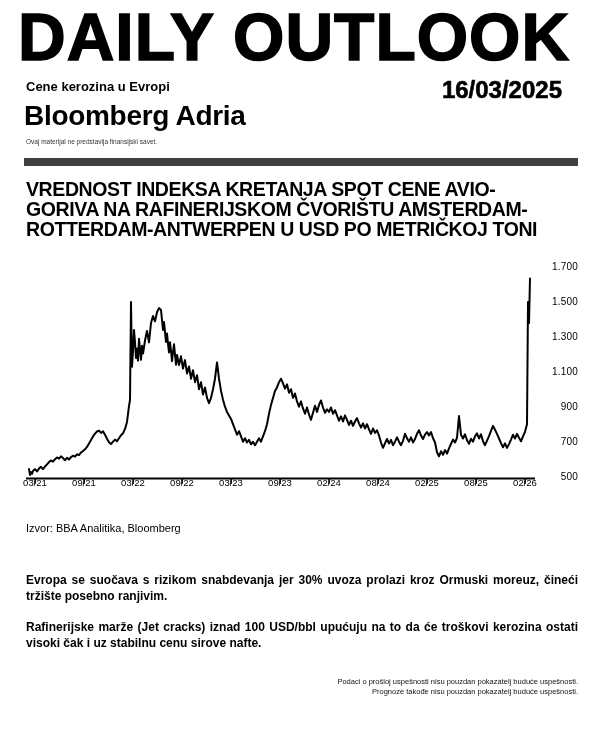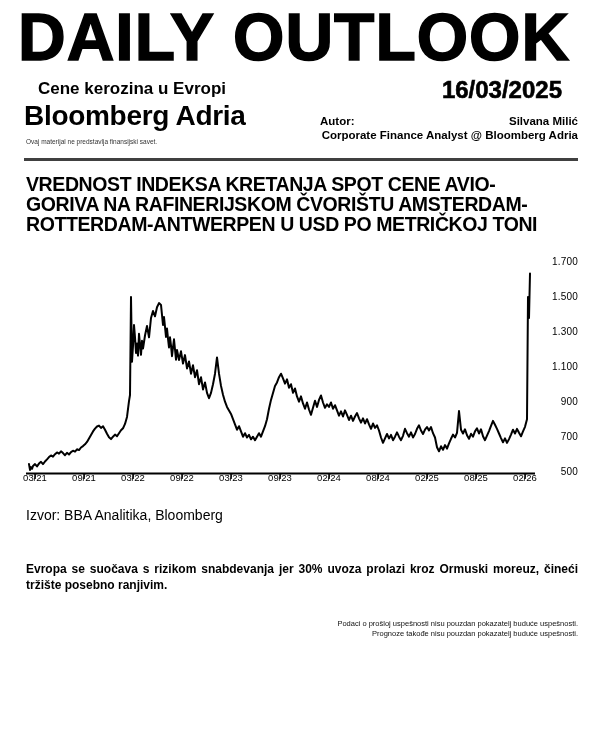--- a/index.html
+++ b/index.html
@@ -2,59 +2,52 @@
 <html><head>
 <meta charset="utf-8">
 <style>
   html,body{margin:0;padding:0;}
   body{
     width:600px;height:750px;overflow:hidden;
     background:#ffffff;color:#000;
     font-family:"Liberation Sans", sans-serif;
     -webkit-font-smoothing:antialiased;
   }
-  .header{position:relative;height:158px;margin:0 22px 12px 24px;border-bottom:3px solid #404040;}
+  .header{position:relative;height:158px;margin:0 22px 12px 24px;border-bottom:8px solid #404040;}
   .masthead{
     position:absolute;top:4px;left:-6px;
     font-size:66px;font-weight:bold;line-height:1;letter-spacing:1px;
     -webkit-text-stroke:1.5px #000;white-space:nowrap;
   }
-  .subtitle{position:absolute;top:79px;left:14px;font-size:17px;font-weight:bold;}
+  .subtitle{position:absolute;top:79px;left:2px;font-size:13px;font-weight:bold;}
   .issue-date{position:absolute;top:76px;right:16px;font-size:24px;font-weight:bold;-webkit-text-stroke:0.6px #000;}
   .brand{position:absolute;top:100px;left:0;font-size:28px;font-weight:bold;letter-spacing:-0.3px;}
   .brand-disc{position:absolute;top:138px;left:2px;font-size:6.5px;color:#333;}
   .author{position:absolute;top:114px;right:0;width:258px;font-size:11.5px;font-weight:bold;line-height:1.25;}
   .author-top{display:flex;justify-content:space-between;}
   .author-role{text-align:right;white-space:nowrap;}
   .headline{margin:14px 22px 0 26px;font-size:19.5px;font-weight:bold;line-height:1.02;letter-spacing:-0.4px;}
   .chart{position:relative;height:250px;margin:16px 22px 0 26px;}
   .chart svg{position:absolute;top:8px;left:0;}
   .ylab{position:absolute;right:0;width:46px;text-align:right;font-size:10px;letter-spacing:0.2px;}
   .xlab{position:absolute;top:221px;width:40px;text-align:center;font-size:9.5px;}
-  .source{margin:6px 0 0 26px;font-size:14px;}
+  .source{margin:16px 0 0 26px;font-size:11px;}
   .paras{margin:38px 22px 0 26px;}
   .paras p{margin:0 0 15px 0;font-size:12px;font-weight:bold;line-height:1.34;text-align:justify;}
   .footer{margin:26px 22px 16px 0;text-align:right;font-size:7.5px;line-height:1.35;color:#111;}
 </style>
 </head>
 <body>
 
 <div class="header">
   <div class="masthead">DAILY OUTLOOK</div>
   <div class="subtitle">Cene kerozina u Evropi</div>
   <div class="issue-date">16/03/2025</div>
   <div class="brand">Bloomberg Adria</div>
   <div class="brand-disc">Ovaj materijal ne predstavlja finansijski savet.</div>
-  <div class="author">
-    <div class="author-top">
-      <span>Autor:</span>
-      <span>Silvana Milić</span>
-    </div>
-    <div class="author-role">Corporate Finance Analyst @ Bloomberg Adria</div>
-  </div>
 </div>
 
 <div class="headline">
     <div>VREDNOST INDEKSA KRETANJA SPOT CENE AVIO-</div>
     <div>GORIVA NA RAFINERIJSKOM ČVORIŠTU AMSTERDAM-</div>
     <div>ROTTERDAM-ANTWERPEN U USD PO METRIČKOJ TONI</div>
   </div>
 
 <div class="chart">
   <svg width="512" height="224" viewBox="0 0 512 224" xmlns="http://www.w3.org/2000/svg">
@@ -89,18 +82,19 @@
     <span class="ylab" style="top: 110px;">1.100</span>
     <span class="ylab" style="top: 145px;">900</span>
     <span class="ylab" style="top: 180px;">700</span>
     <span class="ylab" style="top: 215px;">500</span>
   </div>
 
 <div class="source">Izvor: BBA Analitika, Bloomberg</div>
 
 <div class="paras">
     <p>Evropa se suočava s rizikom snabdevanja jer 30% uvoza prolazi kroz Ormuski moreuz, čineći tržište posebno ranjivim.</p>
+    <p>Rafinerijske marže (Jet cracks) iznad 100 USD/bbl upućuju na to da će troškovi kerozina ostati visoki čak i uz stabilnu cenu sirove nafte.</p>
   </div>
 
 <div class="footer">
     <div>Podaci o prošloj uspešnosti nisu pouzdan pokazatelj buduće uspešnosti.</div>
     <div>Prognoze takođe nisu pouzdan pokazatelj buduće uspešnosti.</div>
   </div>
 
 </body></html>

